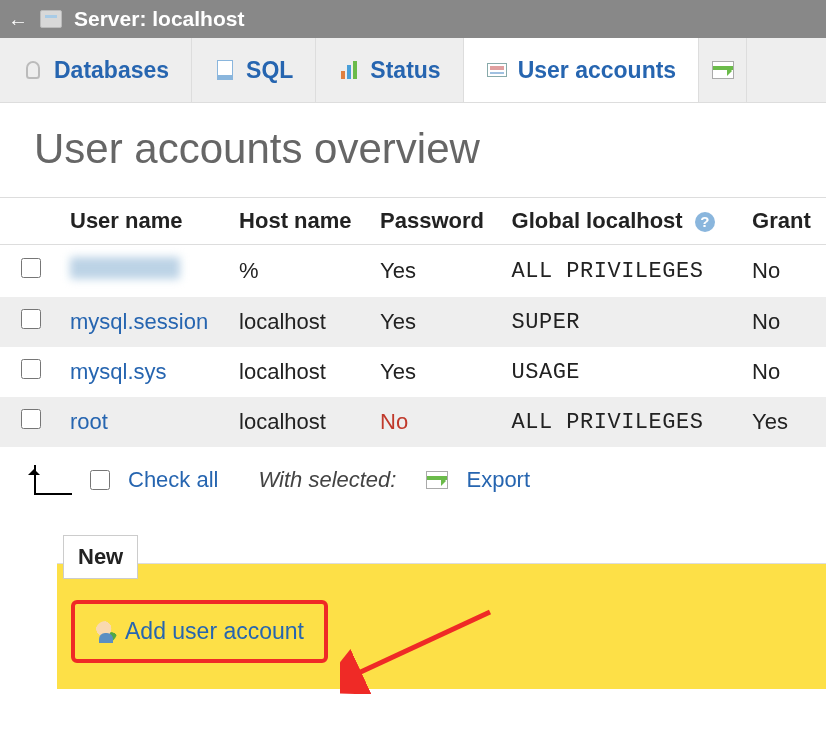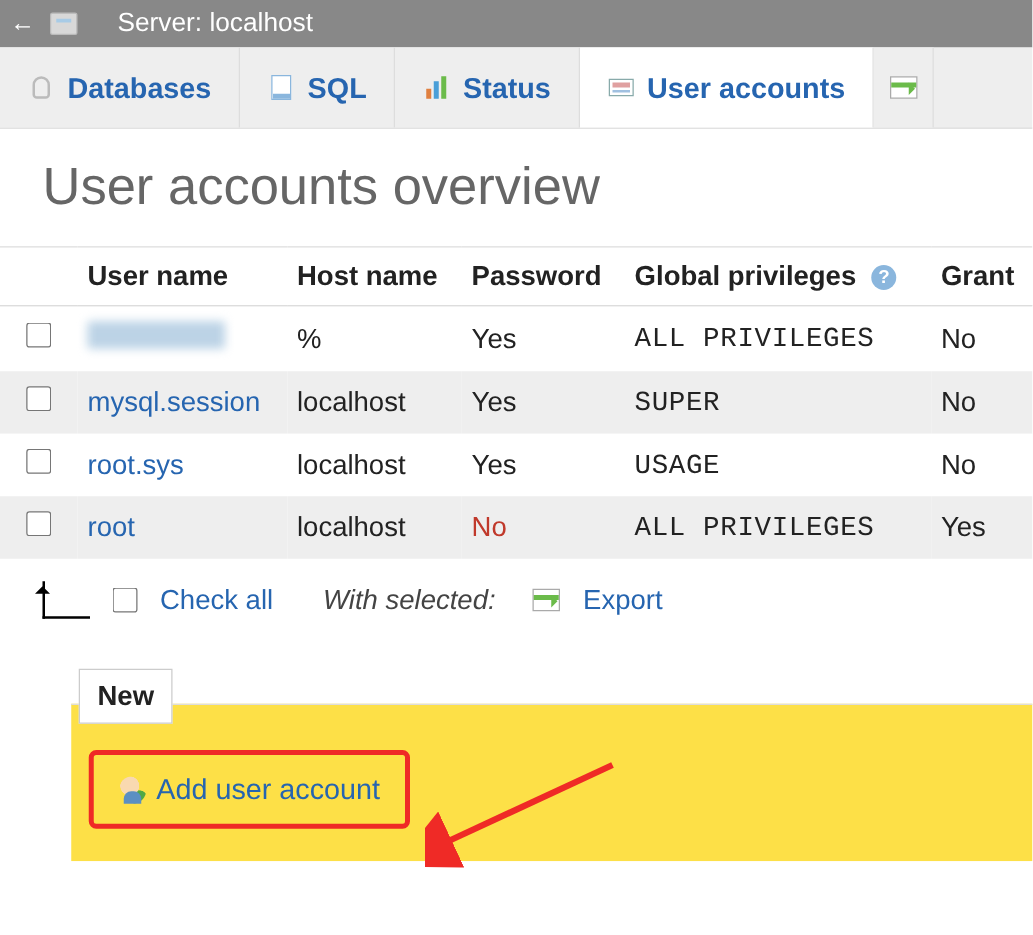--- a/index.html
+++ b/index.html
@@ -27,21 +27,21 @@
   .server-icon {
     width: 22px; height: 18px;
     background: #d8d8d8;
     border: 1px solid #bbb;
     border-radius: 2px;
     position: relative;
   }
   .server-icon::after{
     content:"";position:absolute;left:4px;top:4px;right:4px;height:3px;background:#a8cbe6;
   }
-  .server-label { font-size: 21px; color:#fff; font-weight: 400; margin-left: 20px; }
+  .server-label { font-size: 21px; color:#fff; font-weight: 700; }
 
   
   .tabs {
     background: #eee;
     display: flex;
     height: 65px;
     align-items: stretch;
     border-bottom: 1px solid #ddd;
   }
   .tab {
@@ -229,21 +229,21 @@
 <h1 class="page-title">User accounts overview</h1>
 
 <table class="users">
   <thead>
     <tr>
       <th class="col-check"></th>
       <th>User name</th>
       <th>Host name</th>
       <th>Password</th>
       <th>
-        <span>Global privileges</span>
+        <span>Global localhost</span>
         <span class="help-icon">?</span>
       </th>
       <th>Grant</th>
     </tr>
   </thead>
   <tbody>
     <tr class="odd">
       <td class="col-check"><input type="checkbox" style=""></td>
       <td><span class="blur-name"></span></td>
       <td>%</td>
@@ -254,21 +254,21 @@
     <tr class="even">
       <td class="col-check"><input type="checkbox" style=""></td>
       <td><a href="#">mysql.session</a></td>
       <td>localhost</td>
       <td>Yes</td>
       <td class="priv-cell">SUPER</td>
       <td>No</td>
     </tr>
     <tr class="odd">
       <td class="col-check"><input type="checkbox" style=""></td>
-      <td><a href="#">root.sys</a></td>
+      <td><a href="#">mysql.sys</a></td>
       <td>localhost</td>
       <td>Yes</td>
       <td class="priv-cell">USAGE</td>
       <td>No</td>
     </tr>
     <tr class="even">
       <td class="col-check"><input type="checkbox" style=""></td>
       <td><a href="#">root</a></td>
       <td>localhost</td>
       <td class="pw-no">No</td>

